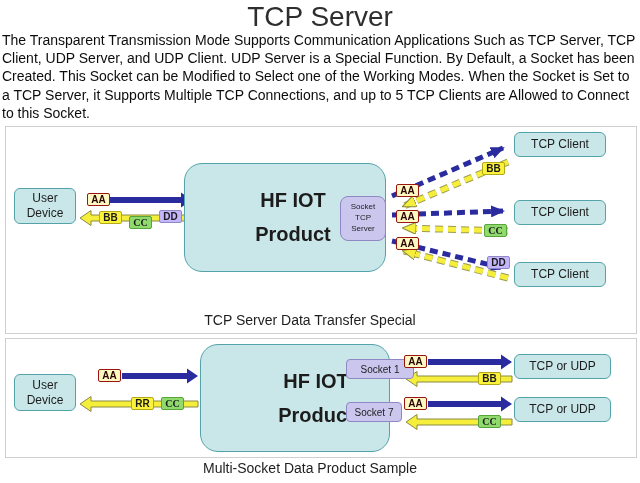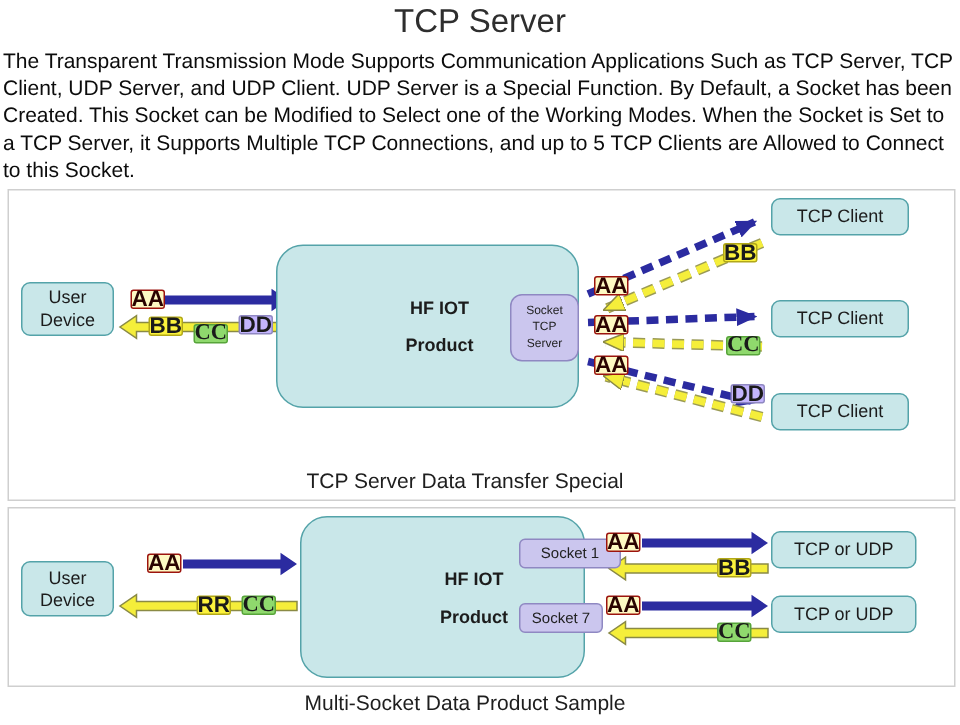--- a/index.html
+++ b/index.html
@@ -1,39 +1,39 @@
 <!DOCTYPE html>
 <html><head>
 <meta charset="utf-8">
 <style>
   html,body{margin:0;padding:0;background:#fff;}
   .stage{position:relative;width:640px;height:483px;background:#fff;overflow:hidden;
          font-family:"Liberation Sans",sans-serif;color:#111;}
   .title{position:absolute;top:1px;left:0;width:640px;text-align:center;
-         font-size:22px;color:#2e2e2e;z-index:2;}
+         font-size:28px;color:#2e2e2e;z-index:2;}
   .intro{position:absolute;top:31px;left:2px;width:636px;font-size:14px;
          line-height:18.2px;color:#0c0c0c;z-index:2;}
   .panel{position:absolute;border:1px solid #cfcfcf;background:#fff;z-index:0;}
   .panel1{left:5px;top:126px;width:630px;height:206px;}
   .panel2{left:5px;top:338px;width:630px;height:118px;}
   svg.arrows{position:absolute;left:0;top:0;z-index:1;pointer-events:none;}
   .box{position:absolute;box-sizing:border-box;display:flex;align-items:center;
        justify-content:center;text-align:center;z-index:2;}
   .cyan{background:#c9e7e9;border:1px solid #54a3a9;border-radius:6px;}
   .big{border-radius:18px;}
   .lav{background:#cbc6ee;border:1px solid #8f88c2;border-radius:4px;}
-  .product{flex-direction:column;gap:11px;font-weight:bold;font-size:12px;color:#1c1c1c;}
+  .product{flex-direction:column;gap:11px;font-weight:bold;font-size:20px;color:#1c1c1c;}
   .product2{padding-left:42px;}
   .product1{padding-left:16px;}
   .socket-box{white-space:pre-line;font-size:8px;line-height:1.35;border-radius:8px;color:#222;}
   .node-label{font-size:12px;line-height:1.25;color:#1c1c1c;}
   .uart-label{font-size:11px;color:#222;}
   .sock-small{font-size:10px;color:#222;}
   .badge{position:absolute;width:23px;height:13px;display:flex;align-items:center;
-         justify-content:center;font-size:15px;font-weight:bold;border-radius:2px;
+         justify-content:center;font-size:10px;font-weight:bold;border-radius:2px;
          z-index:3;box-sizing:border-box;color:#1a1a1a;}
   .b-red{background:#fef9c3;border:1px solid #9c140e;color:#2a0300;}
   .b-yellow{background:#fbf23c;border:1px solid #b2a818;}
   .b-green{background:#8fd96d;border:1px solid #57a43a;font-family:Liberation Serif, serif;}
   .b-lav{background:#c4b5fd;border:1px solid #8f88c2;}
   .caption{position:absolute;left:0;width:620px;text-align:center;font-size:14px;
            color:#1e1e1e;z-index:2;}
   .cap1{top:312px;}
   .cap2{top:460px;}
 </style>

